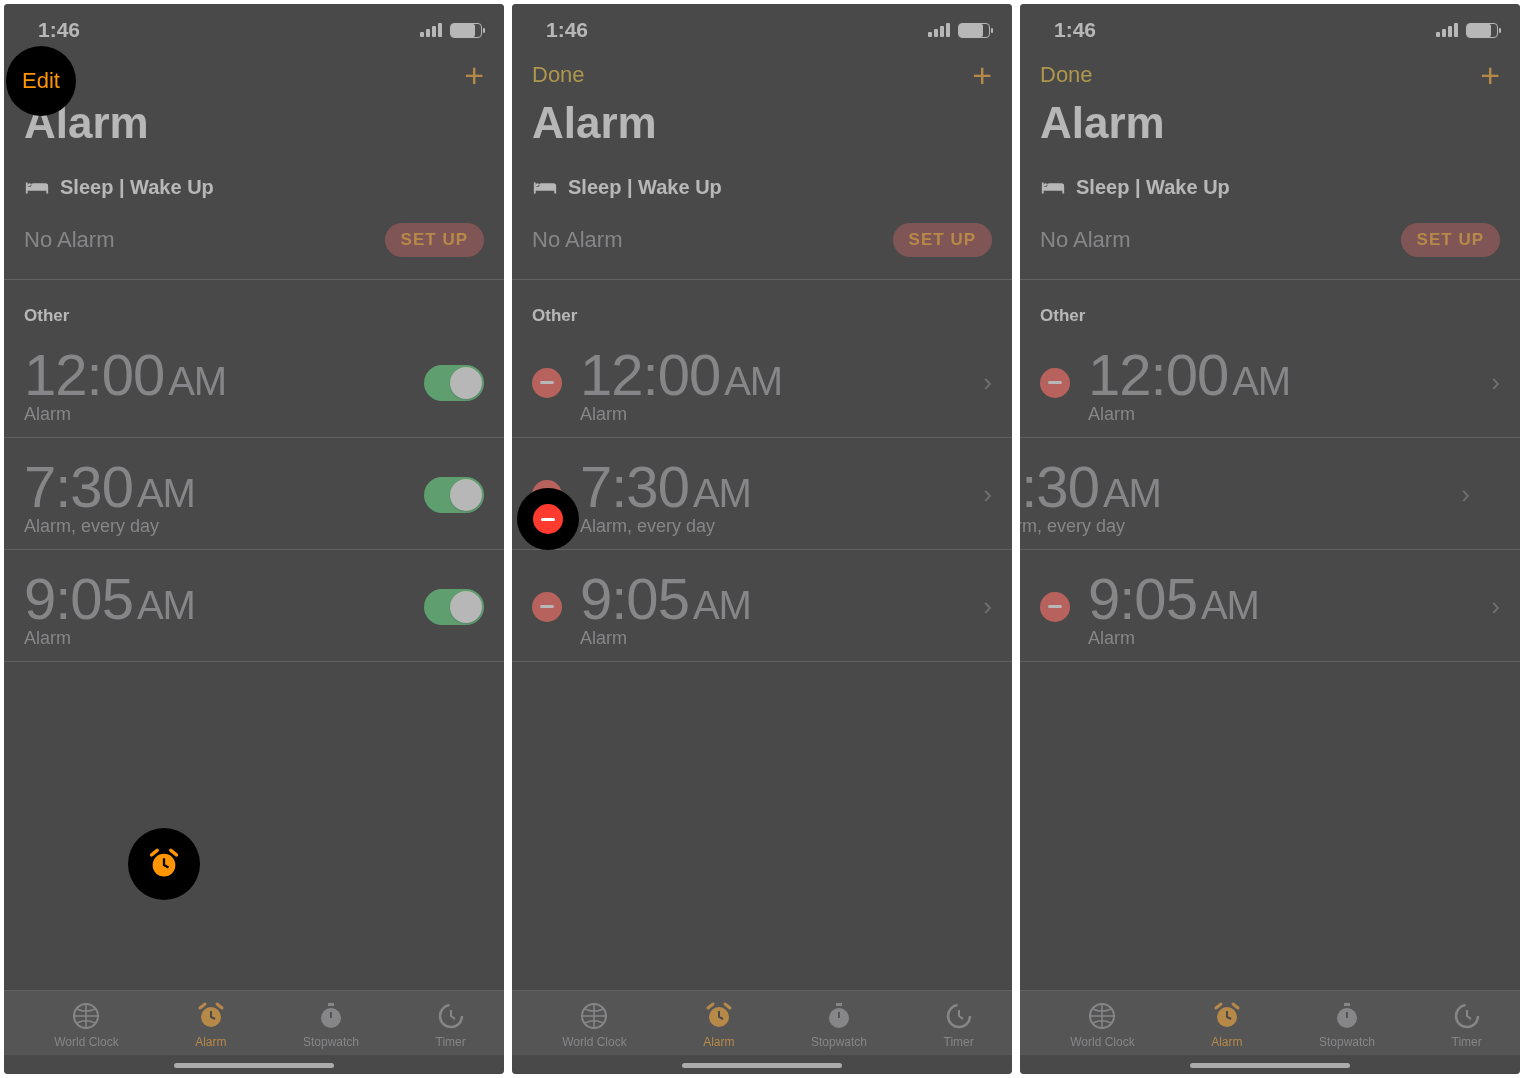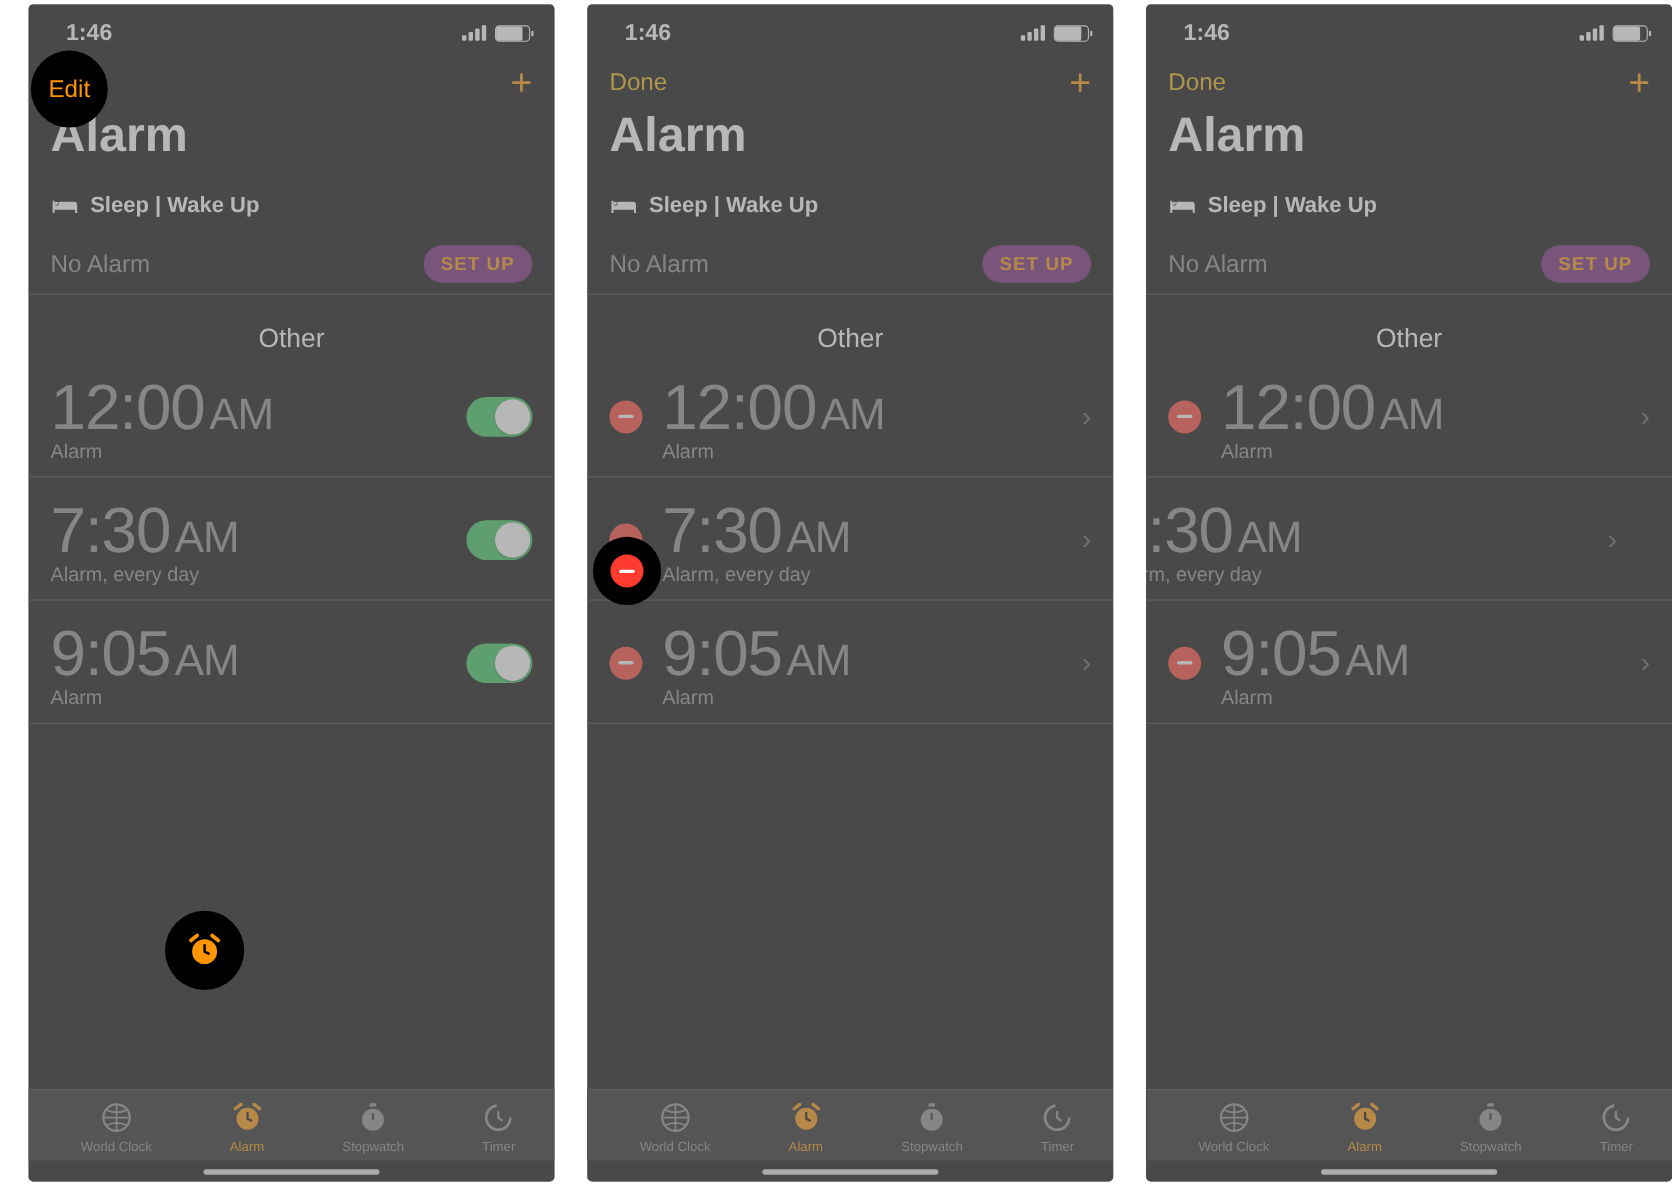--- a/index.html
+++ b/index.html
@@ -11,21 +11,20 @@
     display: flex;
     gap: 8px;
     padding: 4px;
   }
   .phone {
     flex: 1;
     background: #000;
     position: relative;
     overflow: hidden;
     border-radius: 4px;
-    margin-left: 22px;
   }
   .dim {
     position: absolute;
     inset: 0;
     background: rgba(128,128,128,0.57);
     pointer-events: none;
     z-index: 5;
   }
   .content {
     position: relative;
@@ -74,34 +73,34 @@
 
   .section-head {
     display:flex; align-items:center; gap:10px;
     padding: 10px 20px 6px 20px;
     font-size:20px; font-weight:600; color:#fff;
   }
   .bed-icon svg { width:26px; height:20px; display:block; }
 
   .row-noalarm {
     display:flex; justify-content:space-between; align-items:center;
-    padding: 18px 20px 10px 20px;
+    padding: 18px 20px 22px 20px;
     font-size:22px; color:#8e8e93;
     border-bottom:0.5px solid #3a3a3c;
     text-align:center;
   }
   .setup {
-    background:#701a75; color:#ff9500;
+    background:#7f1d1d; color:#ff9500;
     font-size:17px; font-weight:700; letter-spacing:1px;
     padding:7px 16px; border-radius:18px;
   }
 
   .section-other {
     padding: 26px 20px 0 20px;
-    font-size:24px; font-weight:400; color:#fff;text-align:center;
+    font-size:17px; font-weight:700; color:#fff;
   }
 
   .alarm-row {
     display:flex; align-items:center;
     padding: 12px 20px 10px 20px;
     border-bottom:0.5px solid #3a3a3c;
     position:relative;
     min-height:112px;
   }
   .minus {

